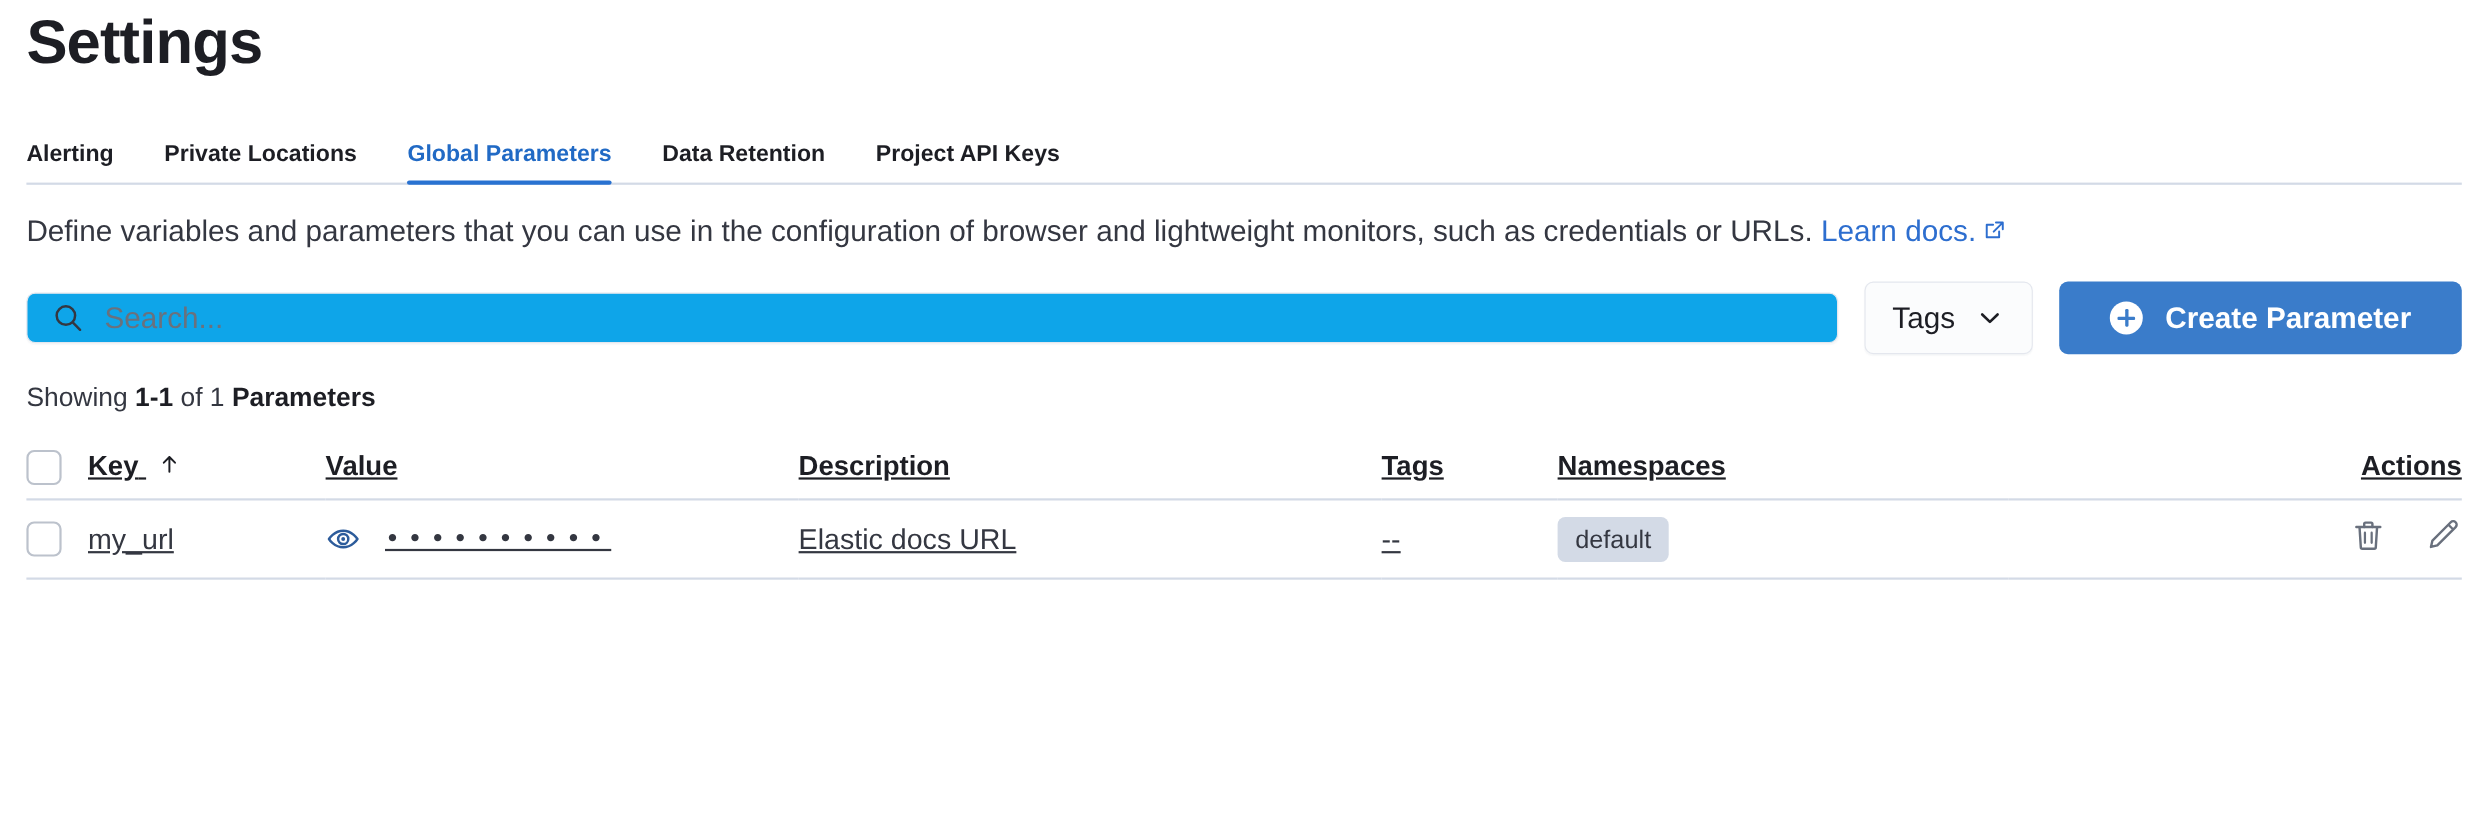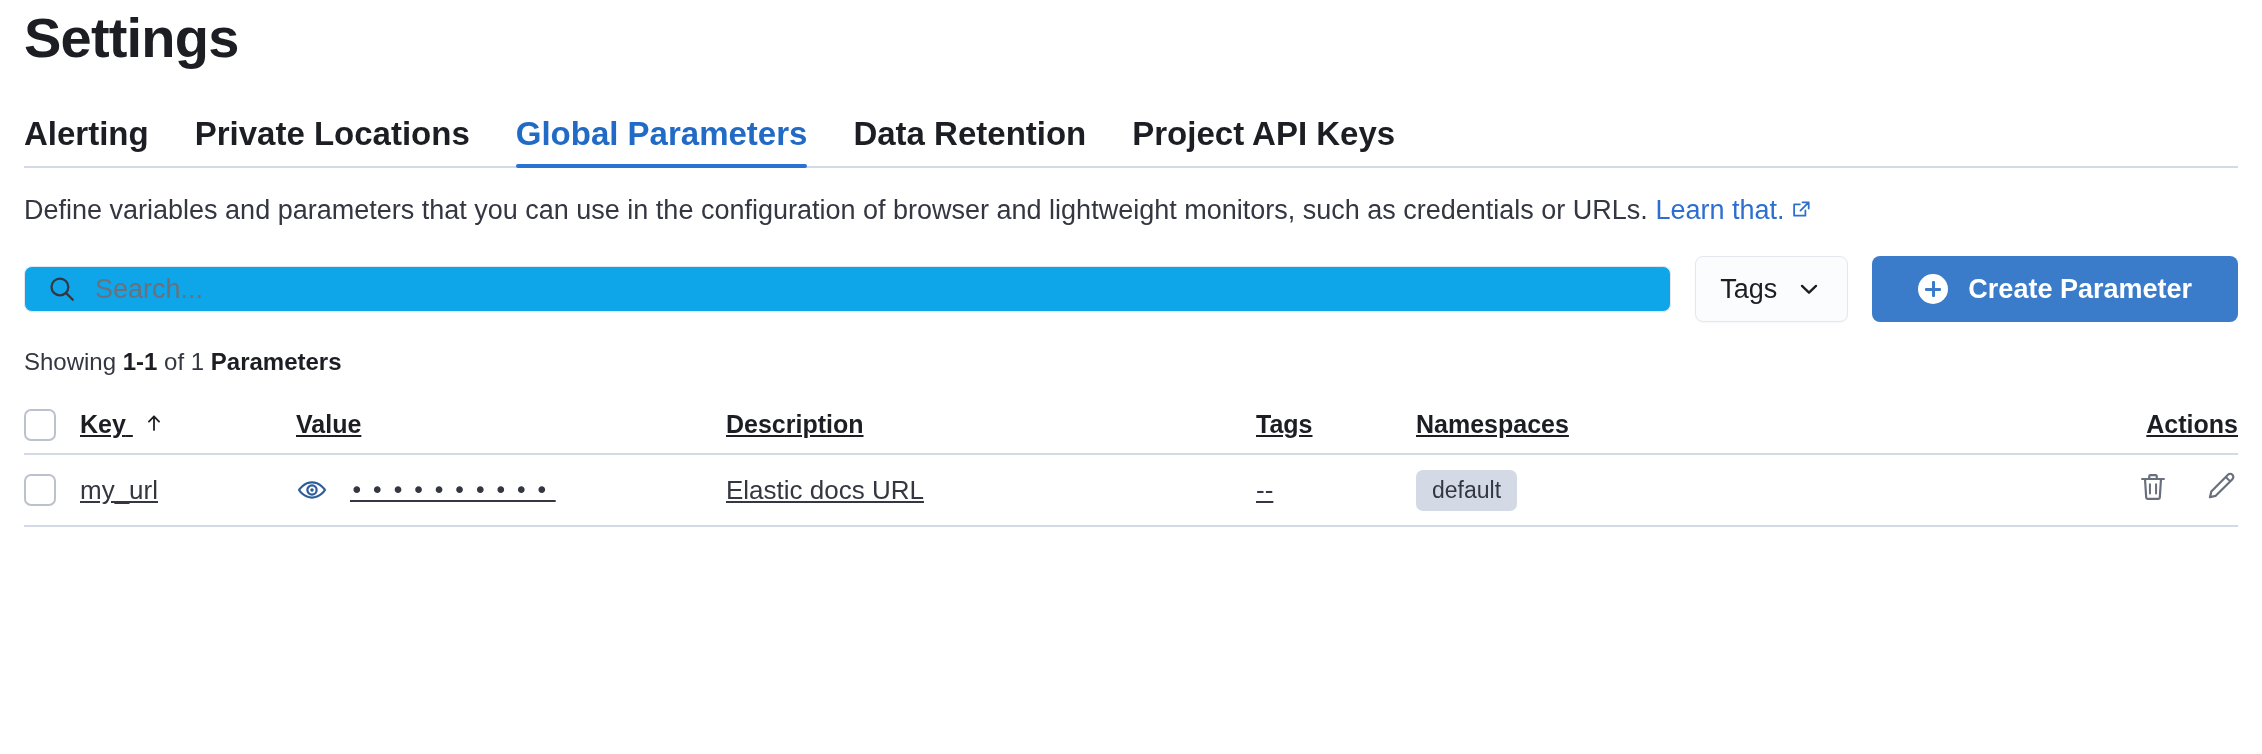--- a/index.html
+++ b/index.html
@@ -39,21 +39,21 @@
     display: flex;
     align-items: flex-end;
     gap: 46px;
     margin-top: 36px;
     border-bottom: 2px solid #d3dae6;
     height: 62px;
     box-sizing: border-box;
   }
   .tab {
     position: relative;
-    font-size: 33px;
+    font-size: 21px;
     font-weight: 700;
     color: #1d1e24;
     padding-bottom: 16px;
     cursor: pointer;
     white-space: nowrap;
     line-height: 1;
   }
   .tab.active {
     color: #216ac5;
   }
@@ -278,21 +278,21 @@
   <div class="tabs">
     <div class="tab">Alerting</div>
     <div class="tab">Private Locations</div>
     <div class="tab active">Global Parameters</div>
     <div class="tab">Data Retention</div>
     <div class="tab">Project API Keys</div>
   </div>
 
   <div class="description">
     <span>Define variables and parameters that you can use in the configuration of browser and lightweight monitors, such as credentials or URLs.</span>
-    <span class="link"><span>Learn that.</span></span><span class="ext-icon"><svg width="22" height="22" viewBox="0 0 16 16" fill="none">
+    <span class="link"><span>Learn docs.</span></span><span class="ext-icon"><svg width="22" height="22" viewBox="0 0 16 16" fill="none">
           <path d="M3 3.9h4.2M3 3.9v8.2h8.2V8.3" stroke="#2d6ecf" stroke-width="1.3" stroke-linecap="round" stroke-linejoin="round"></path>
           <path d="M9.1 2.4h4.5v4.5M13.4 2.6 7.6 8.4" stroke="#2d6ecf" stroke-width="1.3" stroke-linecap="round" stroke-linejoin="round"></path>
         </svg></span>
   </div>
 
   <div class="controls">
     <div class="search-box">
       <span class="search-icon">
         <svg width="30" height="30" viewBox="0 0 20 20" fill="none">
           <circle cx="8.6" cy="8.6" r="5.6" stroke="#343741" stroke-width="1.5"></circle>

